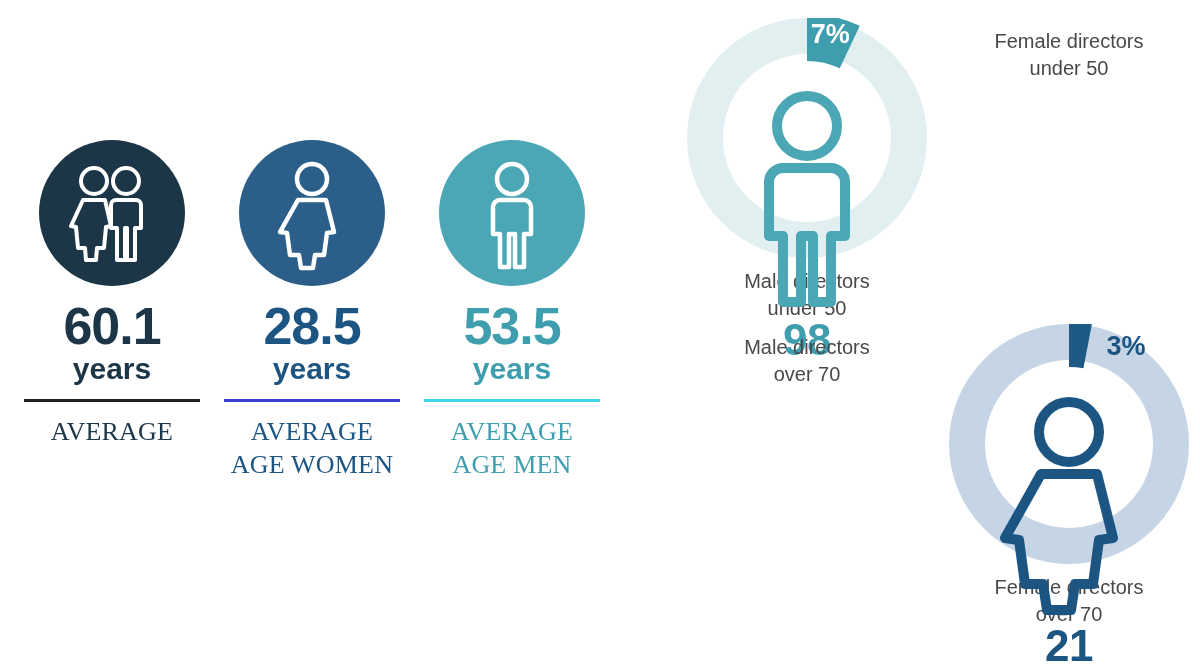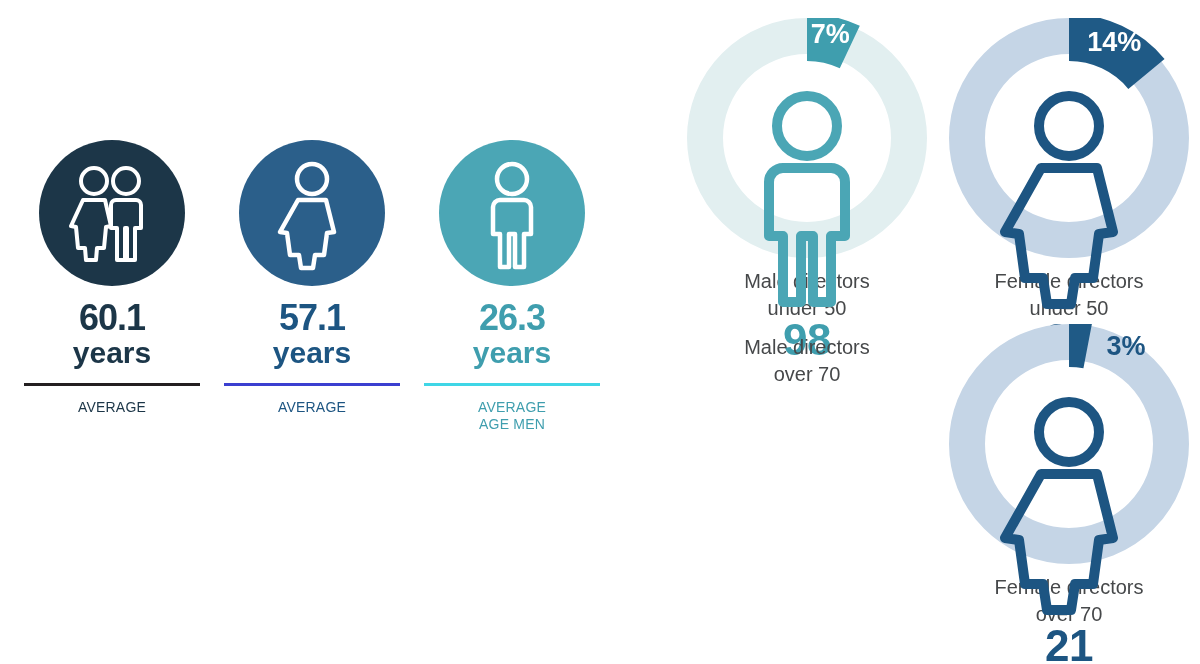--- a/index.html
+++ b/index.html
@@ -43,42 +43,43 @@
   .avg-circle {
     width: 146px;
     height: 146px;
     border-radius: 50%;
     display: flex;
     align-items: center;
     justify-content: center;
     margin-bottom: 6px;
   }
   .avg-value {
-    font-size: 36px;
+    font-size: 52px;
     font-weight: bold;
     line-height: 1.0;
     letter-spacing: -1px;
     margin-top: 8px;
   }
   .avg-unit {
     font-size: 30px;
     font-weight: bold;
     line-height: 1.05;
     margin-top: 1px;
   }
   .avg-rule {
     width: 100%;
     height: 3px;
     margin-top: 14px;
     margin-bottom: 13px;
   }
   .avg-label {
-    font-size: 14px;
+    font-size: 26px;
     line-height: 1.28;
     letter-spacing: 0.2px;
+    font-family: Liberation Serif, serif;
   }
 
   
   #donut-grid {
     position: absolute;
     left: 676px;
     top: 18px;
     width: 524px;
     height: 628px;
   }
@@ -154,38 +155,39 @@
 
     <div class="avg-card">
       <div class="avg-circle" style="background:#2b5f8a">
         <svg viewBox="0 0 120 120" width="120" height="120">
           <g fill="none" stroke="#ffffff" stroke-width="4.5" stroke-linejoin="round" stroke-linecap="round">
             <circle cx="60" cy="26" r="15"></circle>
             <path d="M46 47 h28 l8 32 -7 1 -3 22 h-9 l-2 13 h-12 l-2 -13 h-9 l-3 -22 -7 -1 z"></path>
           </g>
         </svg>
       </div>
-      <div class="avg-value" style="color:#1d5582">57.1</div>
+      <div class="avg-value" style="color:#1d5582">28.5</div>
       <div class="avg-unit" style="color:#1d5582">years</div>
       <div class="avg-rule" style="background:#3b3fd0"></div>
       <div class="avg-label" style="color:#1d5582">
         <div>AVERAGE</div>
+        <div>AGE WOMEN</div>
       </div>
     </div>
 
     <div class="avg-card">
       <div class="avg-circle" style="background:#4ba6b5">
         <svg viewBox="0 0 120 120" width="120" height="120">
           <g fill="none" stroke="#ffffff" stroke-width="4.5" stroke-linejoin="round" stroke-linecap="round">
             <circle cx="60" cy="26" r="15"></circle>
             <path d="M48 47 h24 a7 7 0 0 1 7 7 v27 h-7 v33 h-9 v-33 h-6 v33 h-9 v-33 h-7 v-27 a7 7 0 0 1 7 -7 z"></path>
           </g>
         </svg>
       </div>
-      <div class="avg-value" style="color:#3f9eae">26.3</div>
+      <div class="avg-value" style="color:#3f9eae">53.5</div>
       <div class="avg-unit" style="color:#3f9eae">years</div>
       <div class="avg-rule" style="background:#3fd6e6"></div>
       <div class="avg-label" style="color:#3f9eae">
         <div>AVERAGE</div>
         <div>AGE MEN</div>
       </div>
     </div>
 
   </div>
 
@@ -212,38 +214,20 @@
           <div class="donut-count" style="color:#3f9eae">98</div>
         </div>
       </div>
       <div class="donut-caption">
         <div>Male directors</div>
         <div>under 50</div>
       </div>
     </div>
 
     <div class="donut-cell c01">
-      <div class="donut-wrap">
-        <svg viewBox="0 0 240 240">
-          <circle cx="120" cy="120" r="102" fill="none" stroke="#c5d5e6" stroke-width="36"></circle>
-          <path fill="#1f5a86" d="M 120.00 -4.00 A 124 124 0 0 1 215.54 40.96 L 179.33 70.92 A 77 77 0 0 0 120.00 43.00 Z"></path>
-          <text x="165.3" y="32.6" fill="#ffffff" font-family="Liberation Sans, sans-serif" font-size="27" font-weight="bold" text-anchor="middle">
-            <tspan>14%</tspan>
-          </text>
-        </svg>
-        <div class="donut-figure">
-          <svg viewBox="0 0 120 120" width="58" height="58">
-            <g fill="none" stroke="#1d5582" stroke-width="5" stroke-linejoin="round" stroke-linecap="round">
-              <circle cx="60" cy="26" r="15"></circle>
-              <path d="M46 47 h28 l8 32 -7 1 -3 22 h-9 l-2 13 h-12 l-2 -13 h-9 l-3 -22 -7 -1 z"></path>
-            </g>
-          </svg>
-          <div class="donut-count" style="color:#1d5582">91</div>
-        </div>
-      </div>
       <div class="donut-caption">
         <div>Female directors</div>
         <div>under 50</div>
       </div>
     </div>
 
     <div class="donut-cell c10">
       <div class="donut-caption">
         <div>Male directors</div>
         <div>over 70</div>

